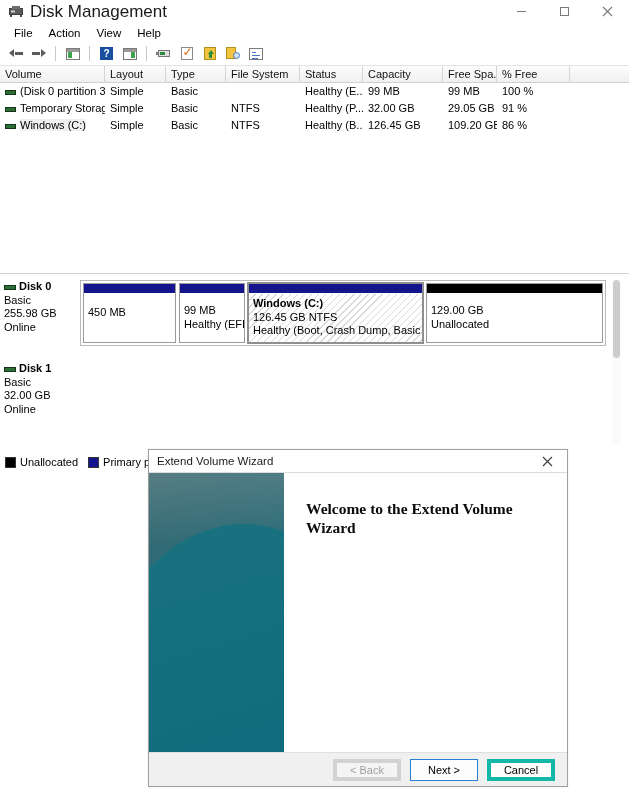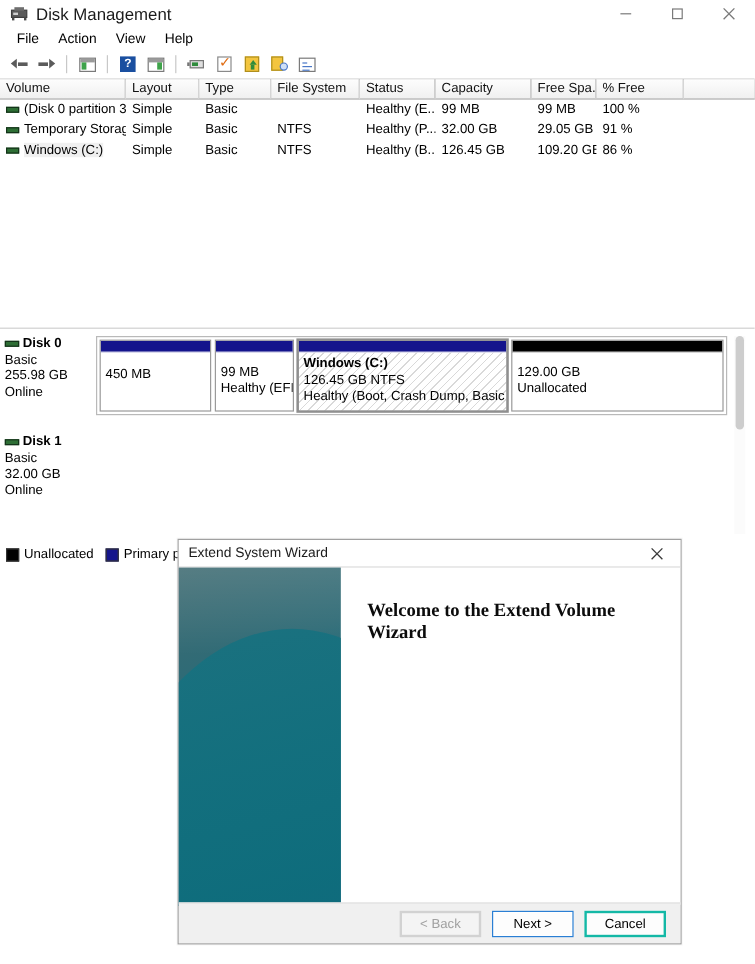--- a/index.html
+++ b/index.html
@@ -11,21 +11,21 @@
     font-size:11px; color:#000;
     -webkit-font-smoothing:antialiased;
   }
 
   
   #titlebar{
     position:absolute; left:0; top:0; width:629px; height:23px;
     background:#ffffff; display:flex; align-items:center;
   }
   #title-icon{ margin-left:9px; margin-right:7px; width:14px; height:13px; position:relative; }
-  #title-text{ font-size:14px; color:#1a1a1a; }
+  #title-text{ font-size:17px; color:#1a1a1a; }
   #winbtns{ position:absolute; right:0; top:0; height:23px; display:flex; }
   .winbtn{ width:43px; height:23px; display:flex; align-items:center; justify-content:center;
            color:#6e6e6e; font-size:11px; }
 
   
   #menubar{
     position:absolute; left:0; top:23px; width:629px; height:19px;
     background:#ffffff; display:flex; align-items:center; padding-left:6px;
   }
   .menu-item{ padding:2px 8px; font-size:11.5px; color:#000; }
@@ -174,21 +174,21 @@
   #wiz-heading{ font-size:15.5px; font-weight:bold; line-height:19px; color:#0b0b0b;
                 margin:0 0 16px 0; max-width:235px; }
   .wiz-p{ font-size:11px; line-height:14.5px; color:#1b1b1b; margin:0 0 16px 0; max-width:240px; }
   #wiz-footer{
     position:absolute; left:0; bottom:0; width:100%; height:34px;
     background:#f0f0f0; border-top:1px solid #dfdfdf;
     display:flex; align-items:center; justify-content:flex-end; padding-right:12px;
   }
   .wiz-btn{
     width:68px; height:22px; margin-left:9px; font-size:11px;
-    background:#fdfdfd; border:2px solid #14b8a6; color:#000;
+    background:#fdfdfd; border:4px solid #14b8a6; color:#000;
     display:flex; align-items:center; justify-content:center;
   }
   .wiz-btn.disabled{ color:#a0a0a0; border-color:#d2d2d2; background:#f4f4f4; }
   .wiz-btn.default{ border:1px solid #2a7fd4; box-shadow:inset 0 0 0 1px #ffffff; }
 </style>
 </head>
 <body>
 
 <div id="titlebar">
   <span id="title-icon">
@@ -417,21 +417,21 @@
   <div class="lg-item">
     <span class="lg-sw lg-primary"></span>
     <span>Primary partiti</span>
   </div>
 </div>
 
 <div id="below-fill"></div>
 
 <div id="wizard">
   <div id="wiz-title">
-    <span>Extend System Wizard</span>
+    <span>Extend Volume Wizard</span>
     <div id="wiz-close">
       <svg width="11" height="11" viewBox="0 0 11 11">
           <path d="M1 1 L10 10 M10 1 L1 10" stroke="currentColor" stroke-width="1.1" fill="none"></path>
         </svg>
     </div>
   </div>
 
   <div id="wiz-body">
     <div id="wiz-banner">
       <div class="sheen"></div>

